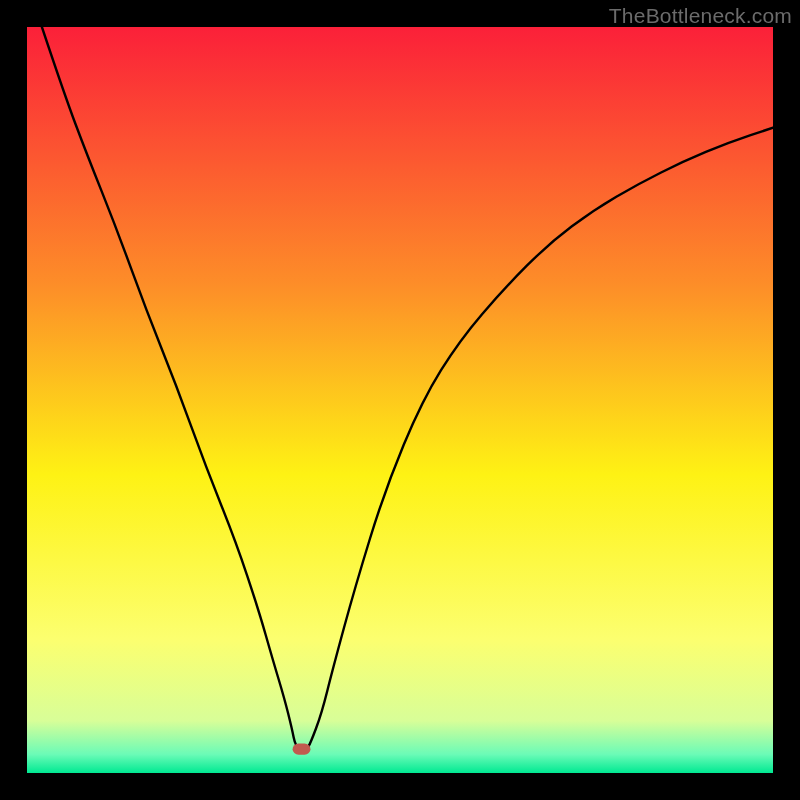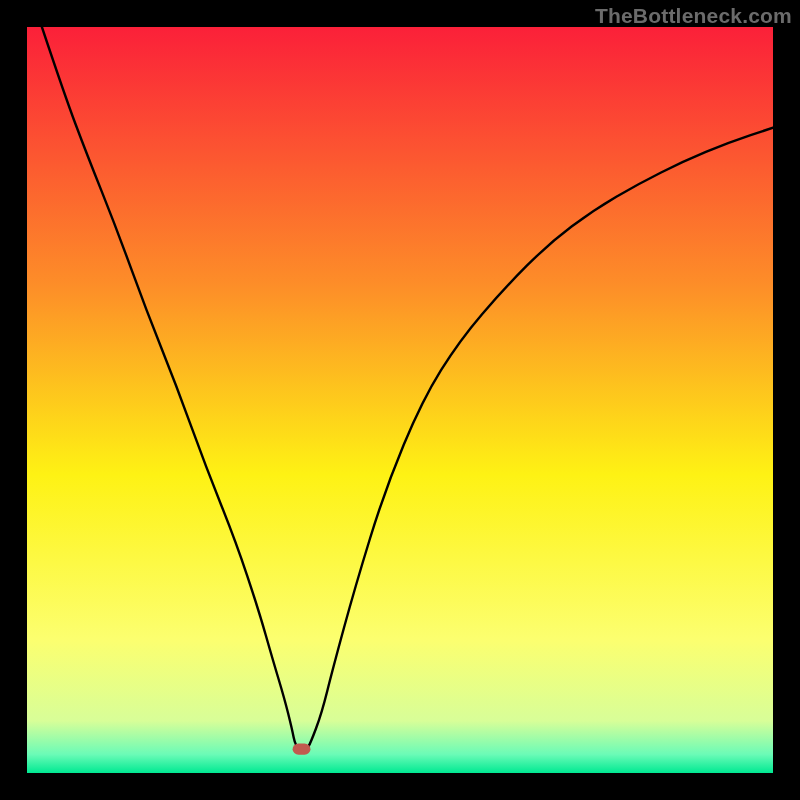--- a/index.html
+++ b/index.html
@@ -24,21 +24,21 @@
     width: 746px;
     height: 746px;
     overflow: hidden;
   }
   .watermark {
     position: absolute;
     top: 4px;
     right: 8px;
     color: #6b6b6b;
     font-size: 21px;
-    font-weight: 700;
+    font-weight: 400;
     letter-spacing: 0.2px;
     user-select: none;
   }
   svg { display: block; }
 </style>
 </head>
 <body>
 
 <div class="frame">
   <div class="watermark">TheBottleneck.com</div>

